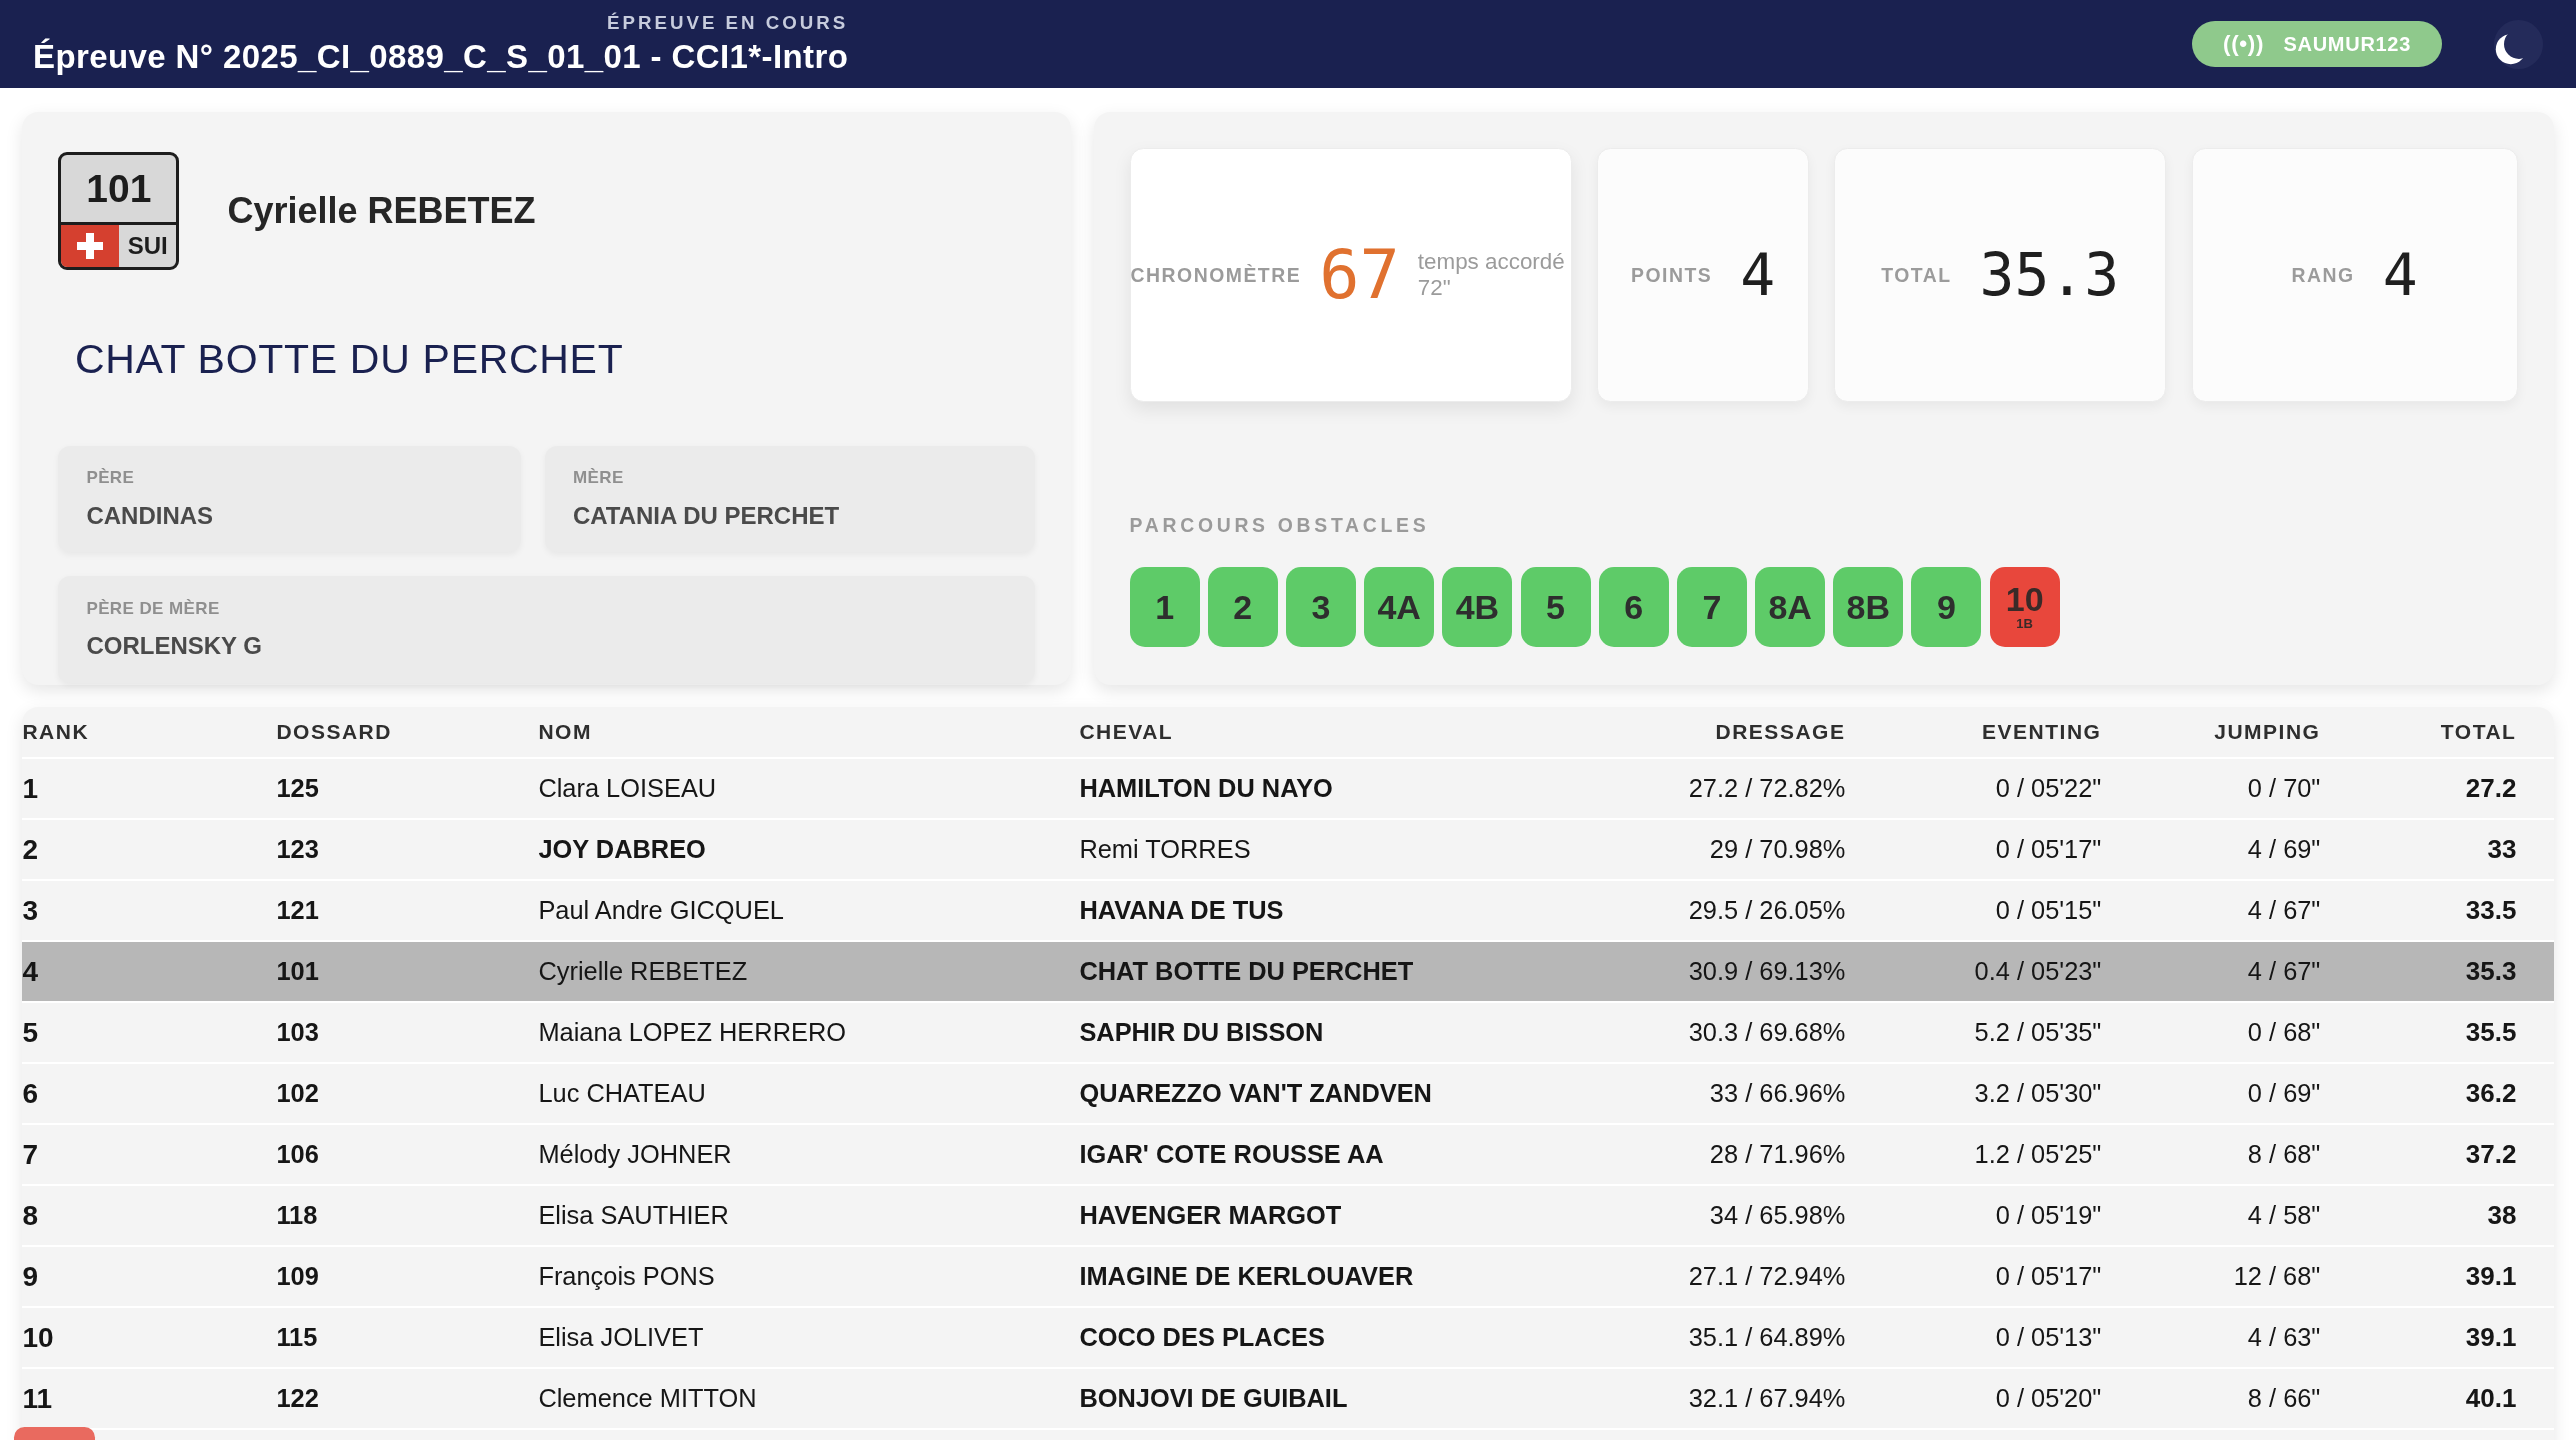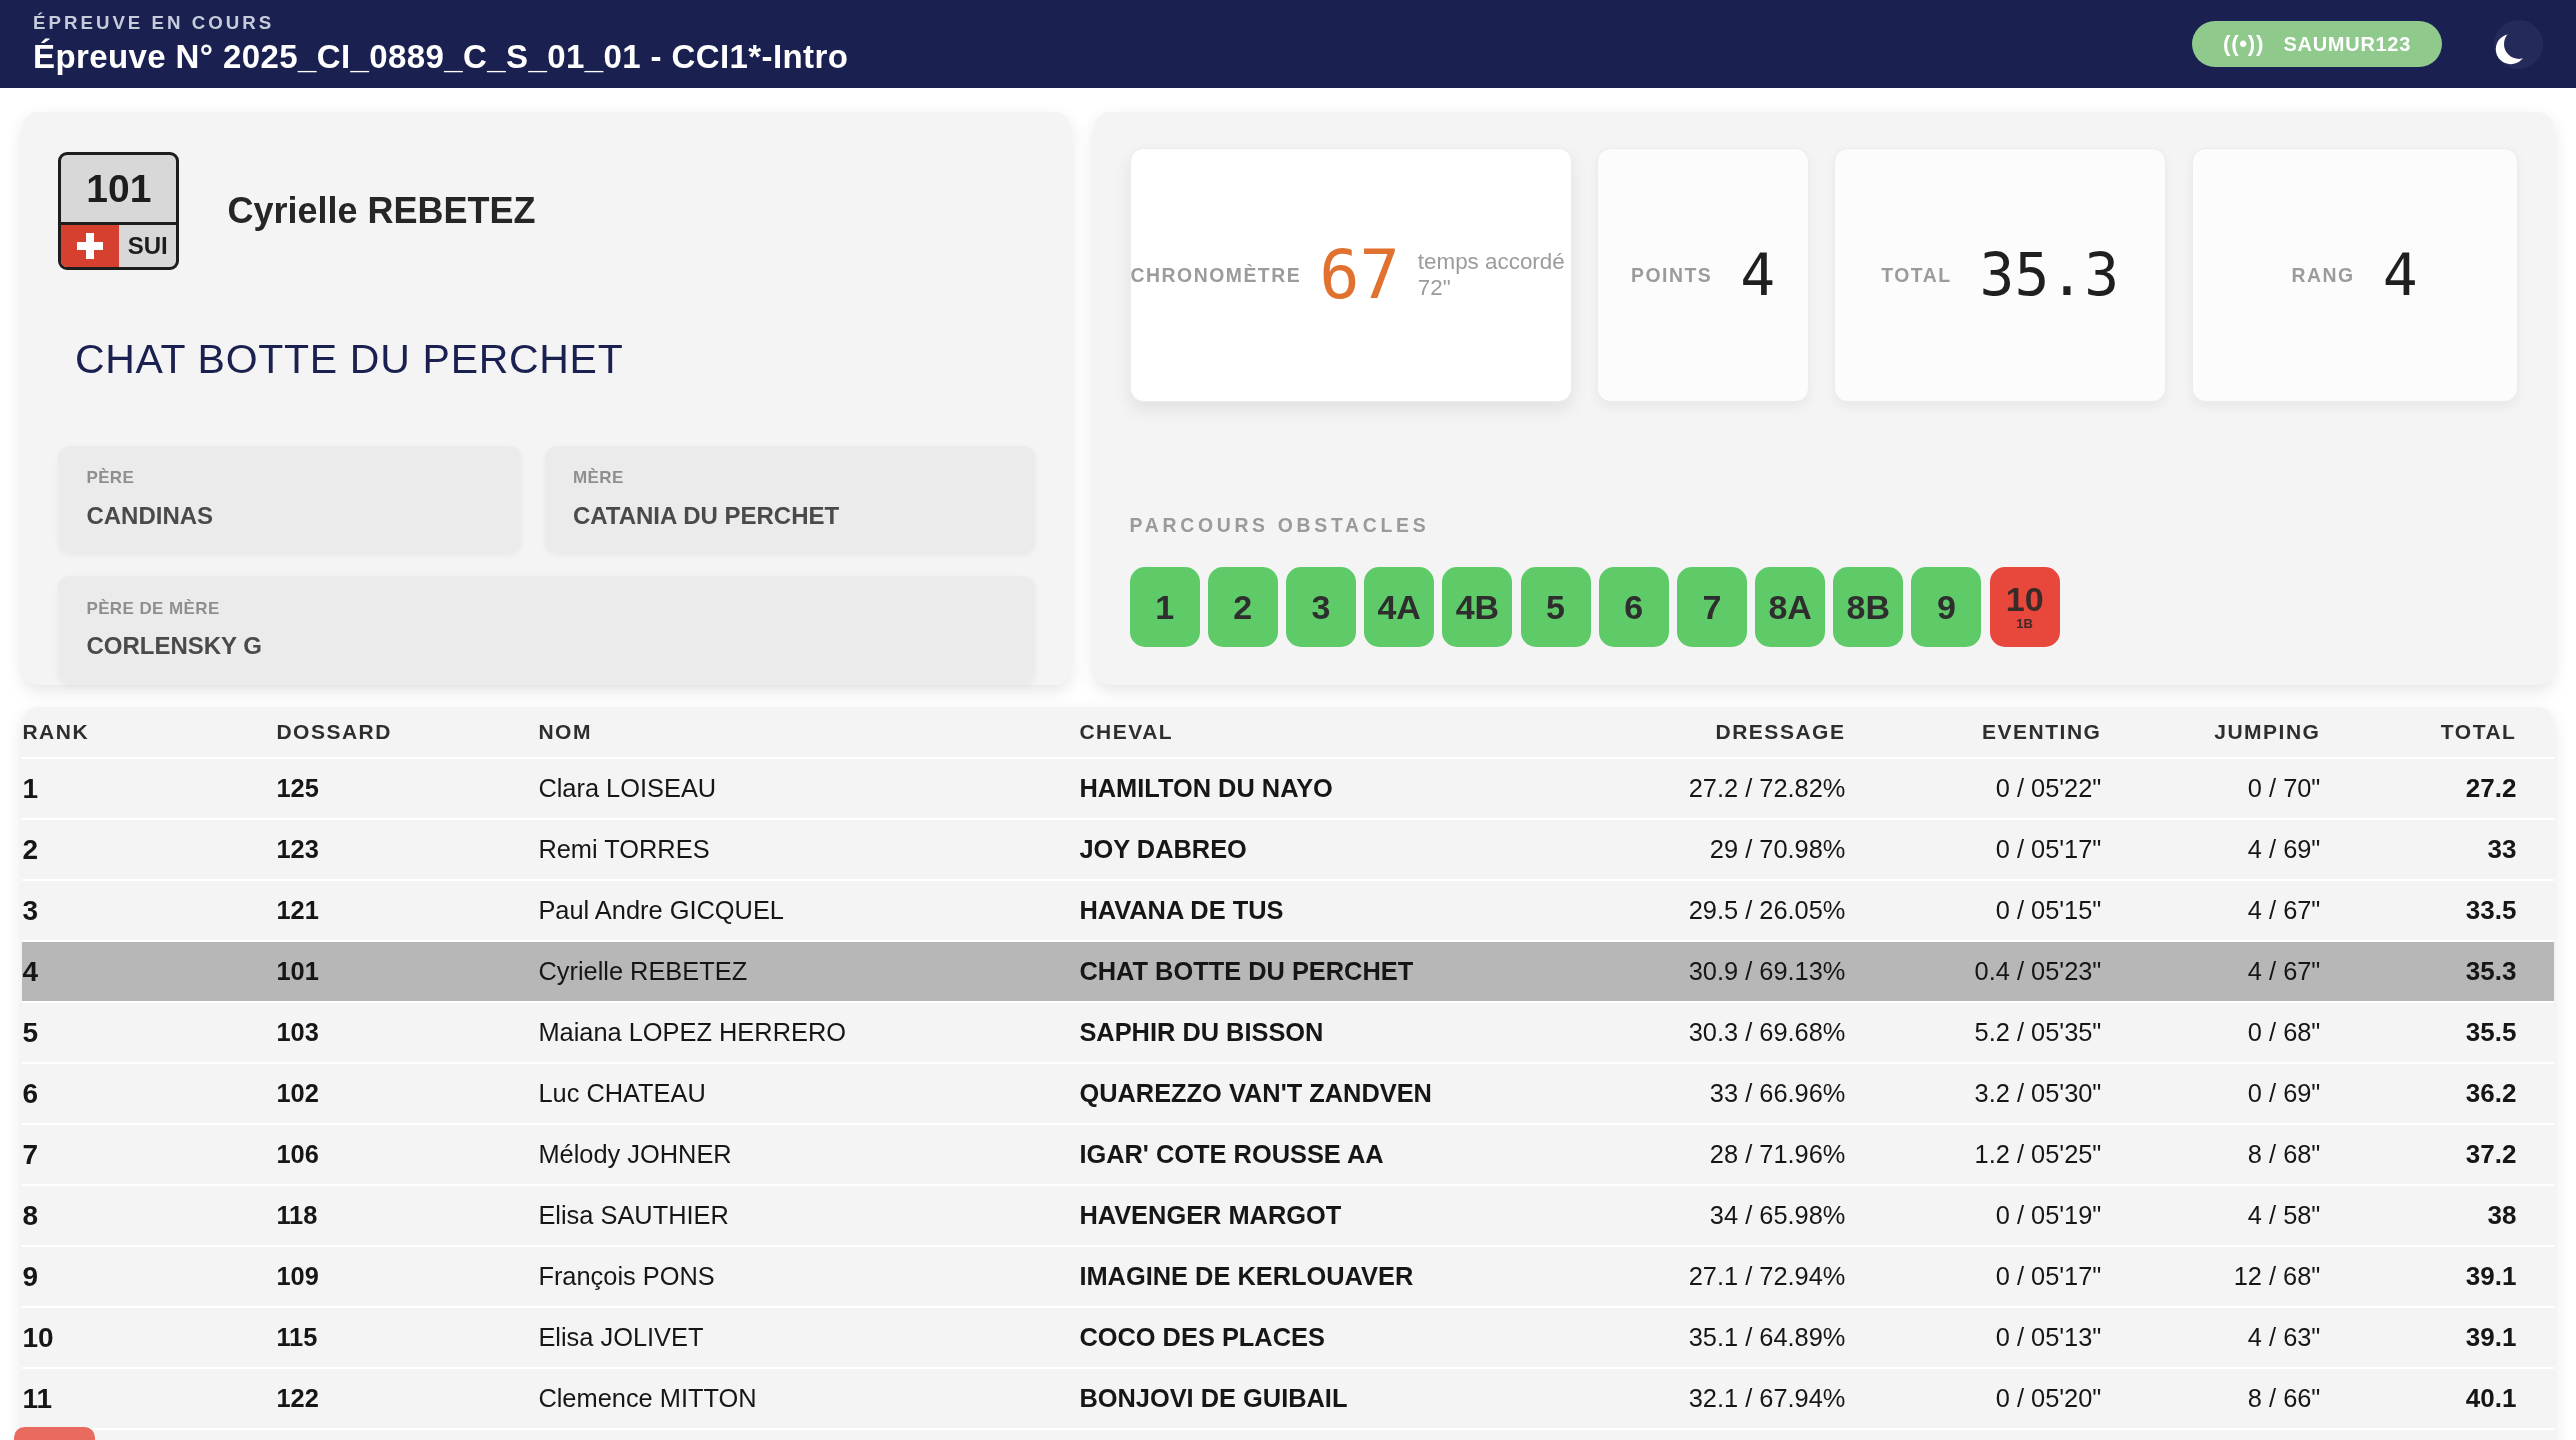--- a/index.html
+++ b/index.html
@@ -2,21 +2,21 @@
 <html lang="fr" style="font-size:12px"><head>
 <meta charset="utf-8">
 <style>
   * { margin:0; padding:0; box-sizing:border-box; }
   html,body { width:2576px; height:1441px; overflow:hidden; background:#ffffff;
               font-family:"Liberation Sans", sans-serif; color:#161616; position:relative; }
 
   
   .topbar { height:88px; background:#1a2150; display:flex; align-items:center;
             justify-content:space-between; padding:0 33px; }
-  .topbar-left { display:flex; flex-direction:column; gap:4.5px; }
+  .topbar-left { display:flex; flex-direction:column; gap:4.5px;text-align:right; }
   .live-label { font-size:18.7px; font-weight:700; letter-spacing:3px; color:#c7ccdd; }
   .event-title { font-size:33px; font-weight:700; color:#ffffff; letter-spacing:0.4px; }
   .topbar-right { display:flex; align-items:center; gap:52px; }
   .stream-badge { background:#8fc98c; border-radius:27px; height:46px; padding:0 31px;
                   display:flex; align-items:center; gap:19.4px; color:#ffffff; }
   .stream-badge .sig { font-size:22.4px; font-weight:700; letter-spacing:0.7px; }
   .stream-badge .lbl { font-size:20px; font-weight:700; letter-spacing:0.7px; }
   .moon-btn { width:49px; height:49px; border-radius:50%; background:#242b5a;
               display:flex; align-items:center; justify-content:center; }
   .moon { width:30px; height:30px; border-radius:50%; box-shadow:-8.2px 5.2px 0 0 #ffffff; }
@@ -260,22 +260,22 @@
       <div class="c-left cell-cheval">HAMILTON DU NAYO</div>
       <div class="c-right">27.2 / 72.82%</div>
       <div class="c-right">0 / 05'22"</div>
       <div class="c-right">0 / 70"</div>
       <div class="c-right cell-total">27.2</div>
     </div>
 
     <div class="trow tbody-row">
       <div class="c-center cell-rank">2</div>
       <div class="c-center cell-dossard">123</div>
+      <div class="c-left cell-cheval">JOY DABREO</div>
       <div class="c-left">Remi TORRES</div>
-      <div class="c-left cell-cheval">JOY DABREO</div>
       <div class="c-right">29 / 70.98%</div>
       <div class="c-right">0 / 05'17"</div>
       <div class="c-right">4 / 69"</div>
       <div class="c-right cell-total">33</div>
     </div>
 
     <div class="trow tbody-row">
       <div class="c-center cell-rank">3</div>
       <div class="c-center cell-dossard">121</div>
       <div class="c-left">Paul Andre GICQUEL</div>

